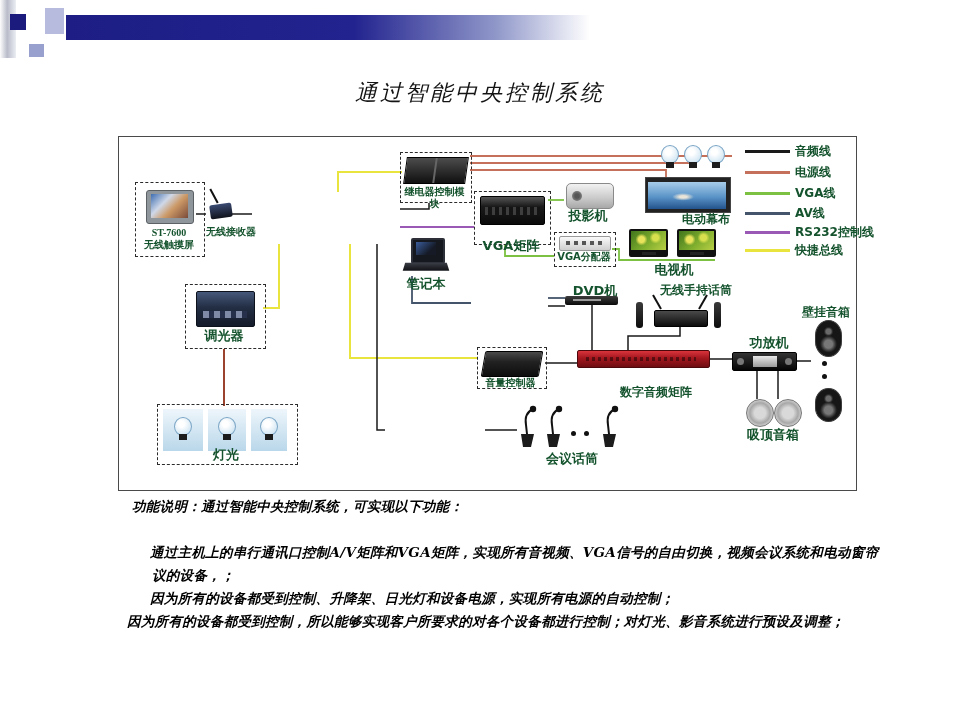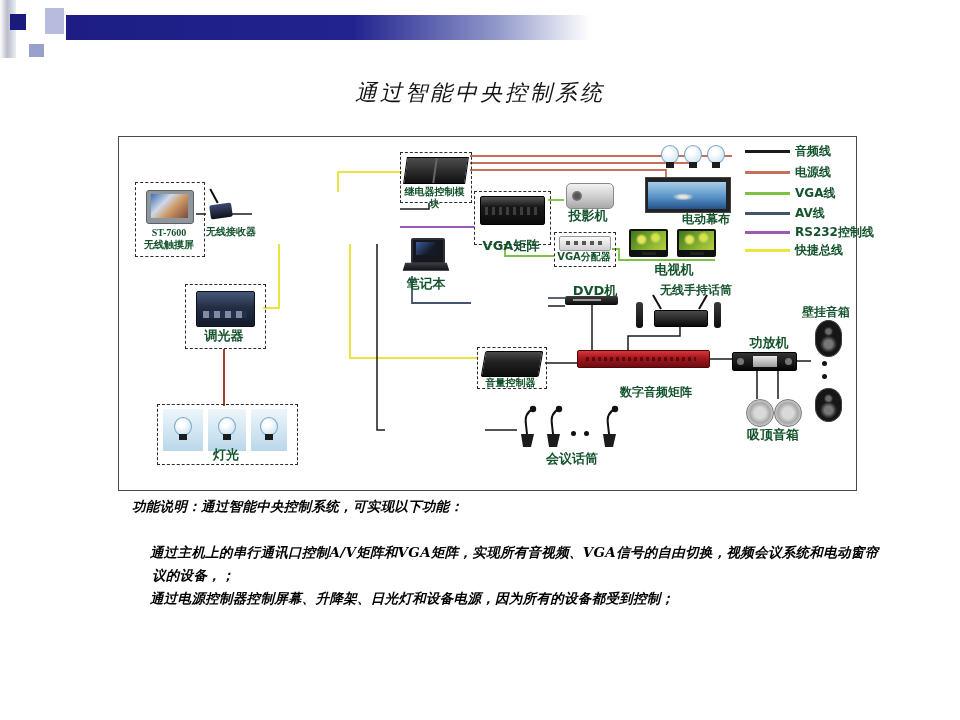--- a/index.html
+++ b/index.html
@@ -282,15 +282,16 @@
   <svg class="abs" style="left:601px;top:404px;" width="20" height="46">
       <path d="M14 5 Q5 9 7 21 L8 30" fill="none" stroke="#111" stroke-width="2"></path>
       <circle cx="14" cy="5" r="3.2" fill="#111"></circle>
       <path d="M2 30 L15 30 L12 43 L4 43 Z" fill="#1c1c1c"></path>
     </svg>
   <div class="lbl f13" style="left:538px;top:452px;width:68px;">会议话筒</div>
 
   <div class="ft" style="left:112px;top:498px;margin-left:20px;">功能说明：通过智能中央控制系统，可实现以下功能：</div>
   <div class="ft" style="left:150px;top:544px;">通过主机上的串行通讯口控制A/V矩阵和VGA矩阵，实现所有音视频、VGA信号的自由切换，视频会议系统和电动窗帘</div>
   <div class="ft" style="left:152px;top:567px;">议的设备，；</div>
-  <div class="ft" style="left:150px;top:590px;">通过电源控制器控制屏幕、升降架、日光灯和设备电源，因为所有的设备都受到控制；</div>
+  <div class="ft" style="left:150px;top:590px;">因为所有的设备都受到控制、升降架、日光灯和设备电源，实现所有电源的自动控制；</div>
+  <div class="ft" style="left:127px;top:613px;">因为所有的设备都受到控制，所以能够实现客户所要求的对各个设备都进行控制；对灯光、影音系统进行预设及调整；</div>
 
 </div>
 
 </body></html>

